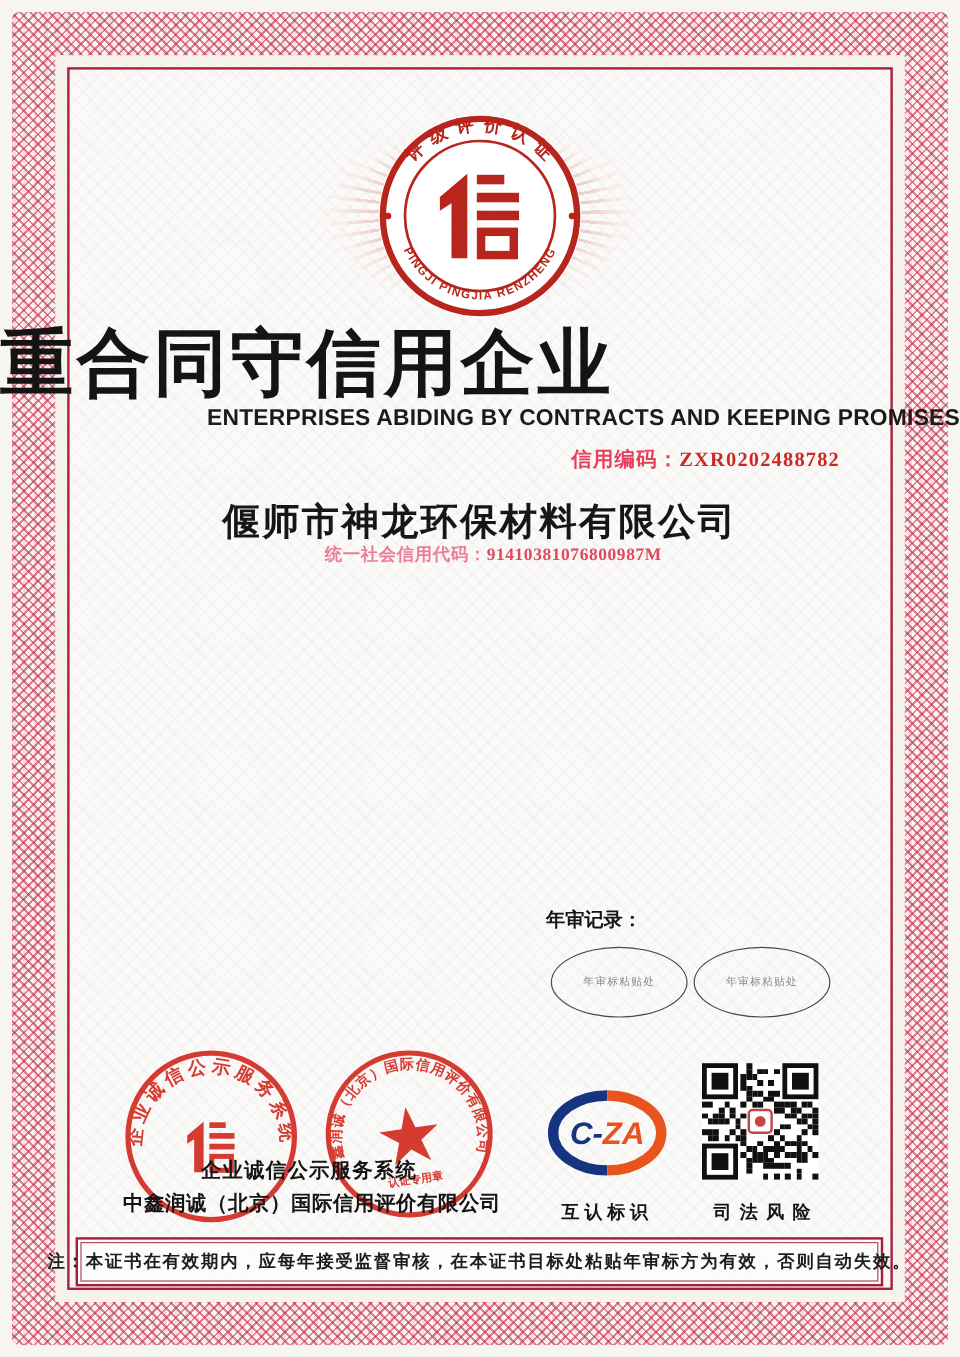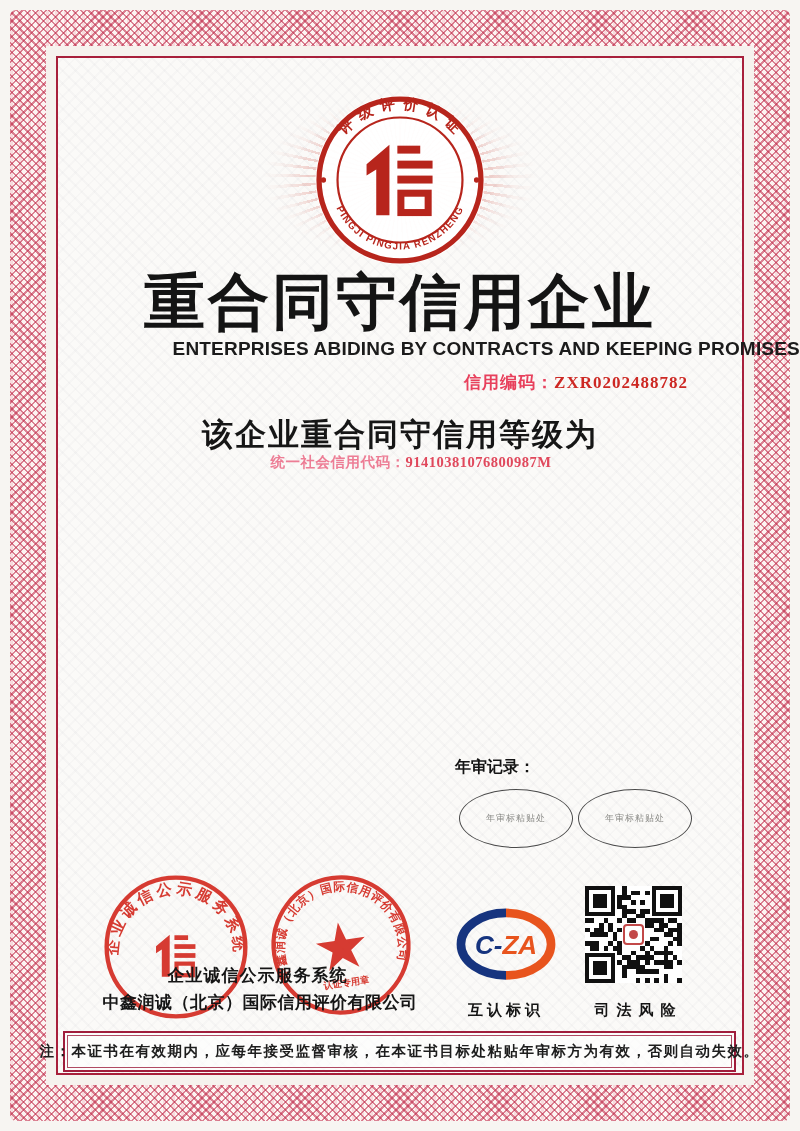--- a/index.html
+++ b/index.html
@@ -36,30 +36,30 @@
     position:absolute;top:84px;left:50%;transform:translateX(-50%);
     width:320px;height:188px;border-radius:50%;
     background:repeating-conic-gradient(rgba(213,105,95,.28) 0deg 1.6deg, rgba(255,255,255,0) 1.6deg 5.2deg);
     -webkit-mask:radial-gradient(closest-side, #000 58%, rgba(0,0,0,.25) 72%, transparent 86%);
             mask:radial-gradient(closest-side, #000 58%, rgba(0,0,0,.25) 72%, transparent 86%);
   }
   .badge-seal{position:absolute;top:92px;left:50%;transform:translateX(-50%);width:176px;height:176px;}
 
   
   .page-title{
-    position:absolute;top:262px;left:0;width:100%;text-align:center;
+    position:absolute;top:262px;left:0;width:100%;text-align:left;
     font-size:61px;font-weight:900;letter-spacing:3px;color:#141414;
   }
   .page-subtitle{
     position:absolute;top:338px;left:0;width:100%;text-align:right;
     font-family:"Liberation Sans","DejaVu Sans",sans-serif;
     font-size:19px;font-weight:700;color:#1b1b1b;letter-spacing:.2px;
   }
   .credit-code{
-    position:absolute;top:371px;right:112px;
+    position:absolute;top:371px;right:100px;
     font-size:17px;font-weight:700;letter-spacing:1px;
   }
   .credit-code .lbl{color:#e8405c;}
   .credit-code .val{color:#cd2823;}
 
   .company-name{
     position:absolute;top:414px;left:0;width:100%;text-align:center;
     font-size:31px;font-weight:900;color:#161616;letter-spacing:2px;
   }
   .company-uscc{
@@ -169,21 +169,21 @@
         <rect x="101" y="115" width="31" height="22" fill="none" stroke="#b7251c" stroke-width="8"></rect>
       </g>
     </svg>
 
     <div class="page-title">重合同守信用企业</div>
     <div class="page-subtitle">ENTERPRISES ABIDING BY CONTRACTS AND KEEPING PROMISES</div>
     <div class="credit-code">
       <span class="lbl">信用编码：</span><span class="val">ZXR0202488782</span>
     </div>
 
-    <div class="company-name">该企业重合同守信用等级为</div>
+    <div class="company-name">偃师市神龙环保材料有限公司</div>
     <div class="company-uscc">
       <span class="lbl">统一社会信用代码：</span><span class="val">91410381076800987M</span>
     </div>
 
 
 
     <div class="annual-label">年审记录：</div>
     <div class="sticker-oval oval-1">
         <span>年审标粘贴处</span>
       </div>

